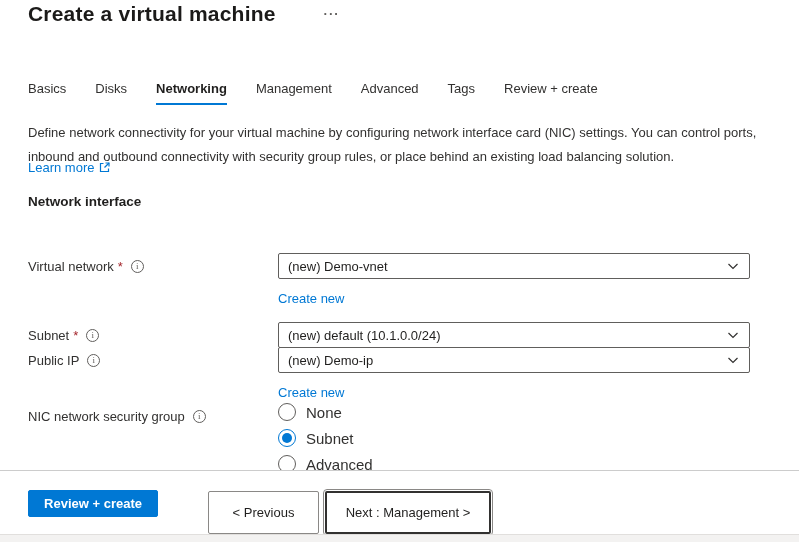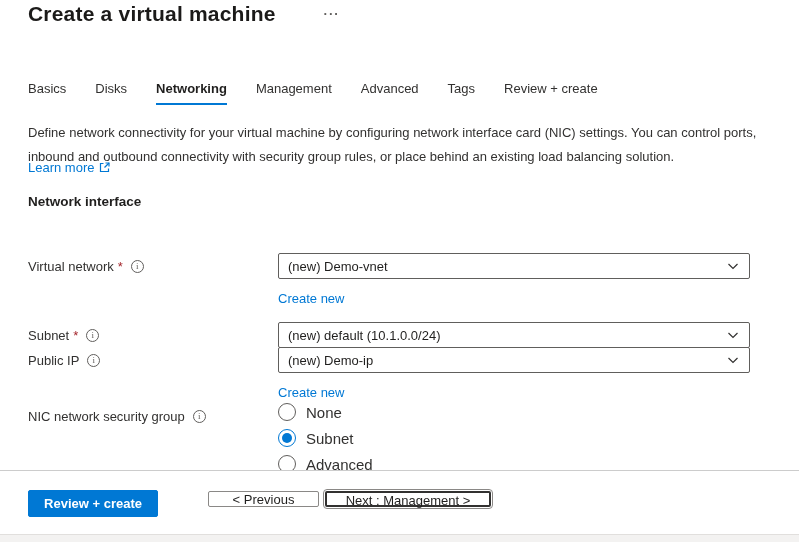--- a/index.html
+++ b/index.html
@@ -65,21 +65,21 @@
   .footer {
     position:absolute; top:470px; left:0; right:0; bottom:0; background:#ffffff;
     border-top:1px solid #cccccc; z-index:5;
   }
   .btn { font-family:"Liberation Sans", sans-serif; font-size:13px; cursor:pointer; border-radius:2px; }
   .btn-primary {
     position:absolute; left:28px; top:19px; width:130px; height:27px;
     background:#0078d4; color:#ffffff; font-weight:bold; border:1px solid #0078d4;
   }
   .btn-secondary {
-    position:absolute; top:20px; height:16px; background:#ffffff; color:#201f1e;
+    position:absolute; top:20px; height:43px; background:#ffffff; color:#201f1e;
     border:1px solid #8a8886;
   }
   .btn-previous { left:208px; width:111px; }
   .btn-next { left:325px; width:166px; border:2px solid #323130; outline:1px solid #8a8886; outline-offset:1px; }
   .footer-strip {
     position:absolute; left:0; right:0; bottom:0; height:8px;
     background:#f3f2f1; border-top:1px solid #e1dfdd;
   }
 </style>
 </head>

